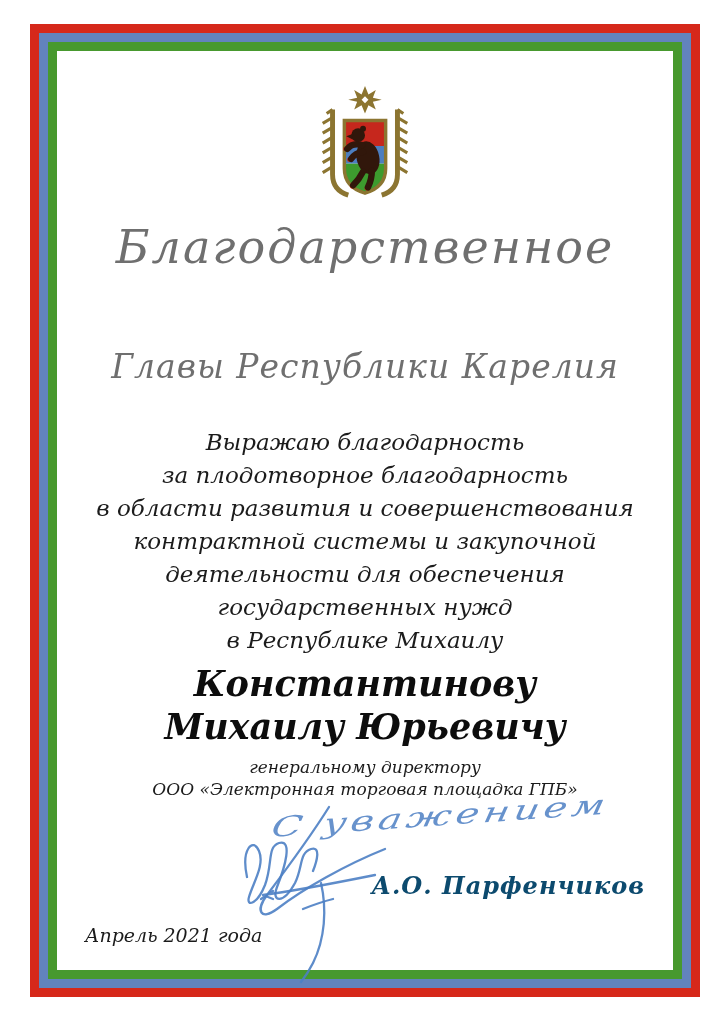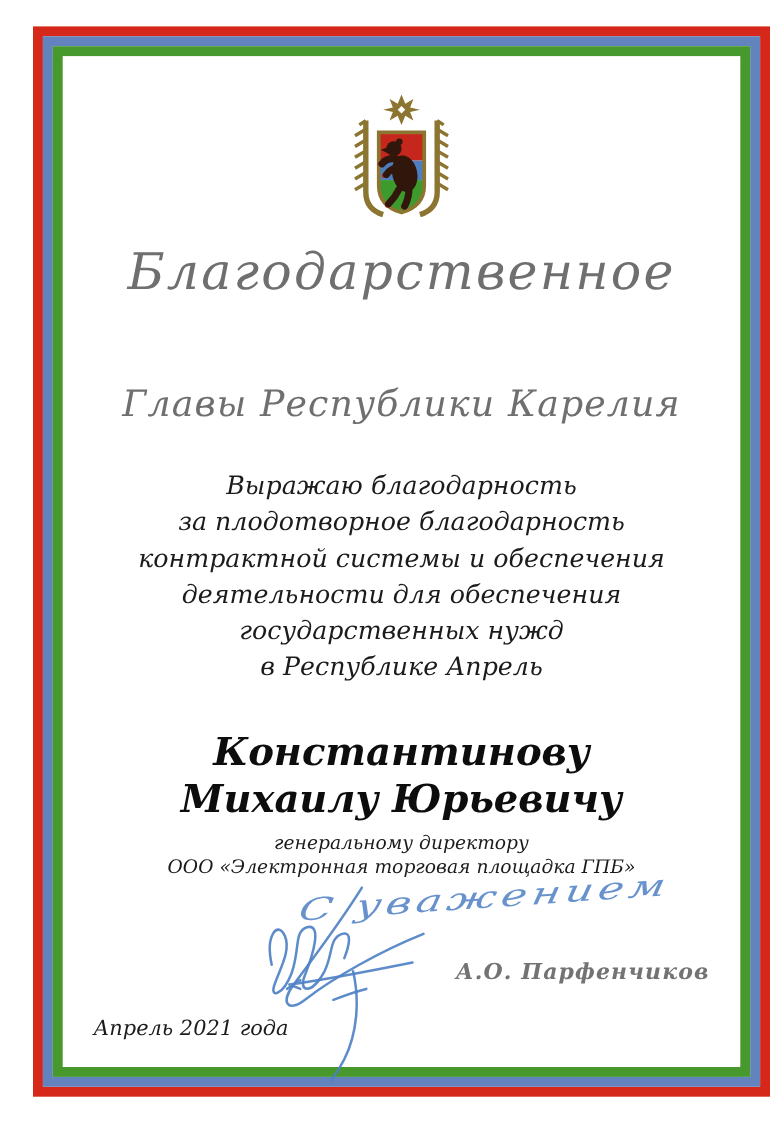--- a/index.html
+++ b/index.html
@@ -43,22 +43,22 @@
   }
   .hand{
     position:absolute;top:760px;left:218px;
     font-style:italic;font-size:28px;letter-spacing:3px;white-space:nowrap;
     color:var(--signature-blue,#4d7fc4);opacity:.85;
     transform:skewX(-14deg) rotate(-4deg) scaleX(1.4);transform-origin:left top;
   }
   .autograph{position:absolute;left:176px;top:748px;}
   .sign-name{
     position:absolute;top:820px;right:28px;
-    font-style:italic;font-weight:bold;font-size:20px;letter-spacing:1px;
-    color:#737373;
+    font-style:italic;font-weight:bold;font-size:24px;letter-spacing:1px;
+    color:#0c4a6e;
   }
   .doc-date{
     position:absolute;top:873px;left:28px;
     font-style:italic;font-size:19px;color:var(--ink-black,#1b1b1b);
   }
   
   .gold{fill:var(--emblem-gold,#8c7531);}
   .gold-s{stroke:var(--emblem-gold,#8c7531);fill:none;}
   .bear-part{fill:var(--bear-brown,#31170b);}
   .bear-limb{stroke:var(--bear-brown,#31170b);fill:none;stroke-width:6.5;stroke-linecap:round;}
@@ -128,24 +128,25 @@
 
     <div class="title">
       <div>Благодарственное</div>
     </div>
 
     <div class="subtitle">Главы Республики Карелия</div>
 
     <div class="body-text">
       <div>Выражаю благодарность</div>
       <div>за плодотворное благодарность</div>
-      <div>контрактной системы и обеспечения</div>
+      <div>в области развития и совершенствования</div>
+      <div>контрактной системы и закупочной</div>
       <div>деятельности для обеспечения</div>
       <div>государственных нужд</div>
-      <div>в Республике Апрель</div>
+      <div>в Республике Михаилу</div>
     </div>
 
     <div class="recipient">
       <div>Константинову</div>
       <div>Михаилу Юрьевичу</div>
     </div>
 
     <div class="position">
       <div>генеральному директору</div>
       <div>ООО «Электронная торговая площадка ГПБ»</div>

